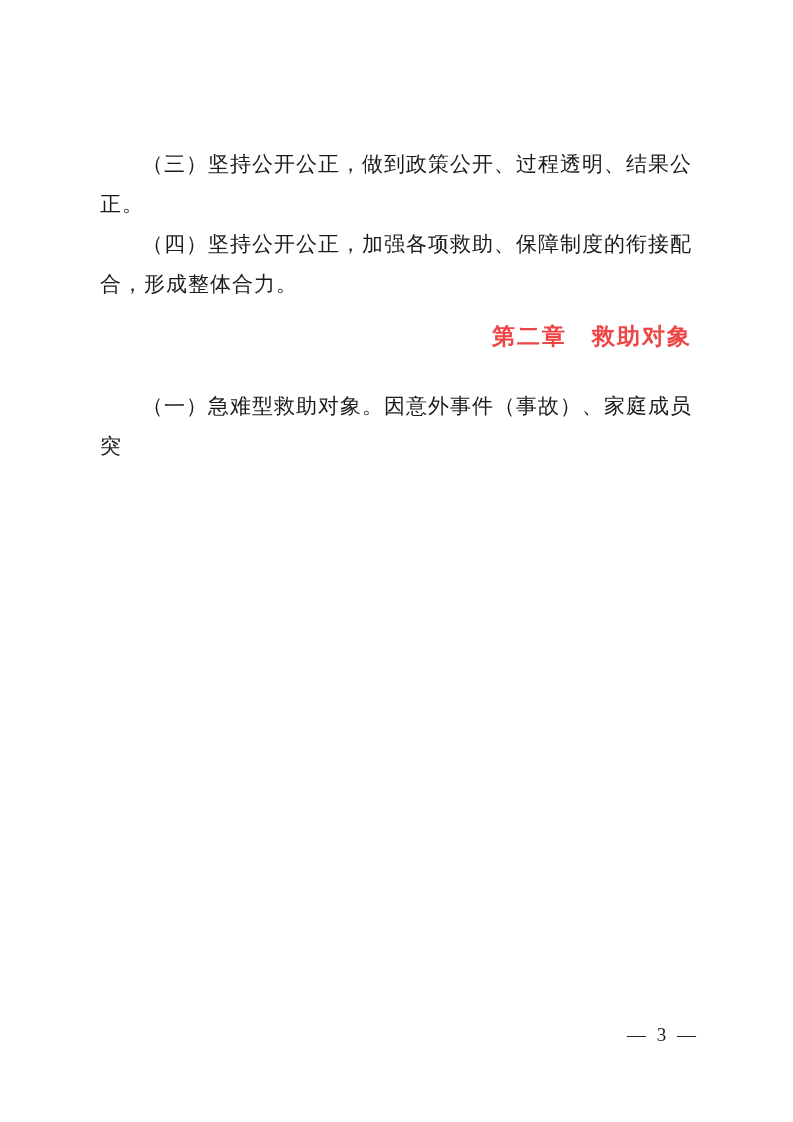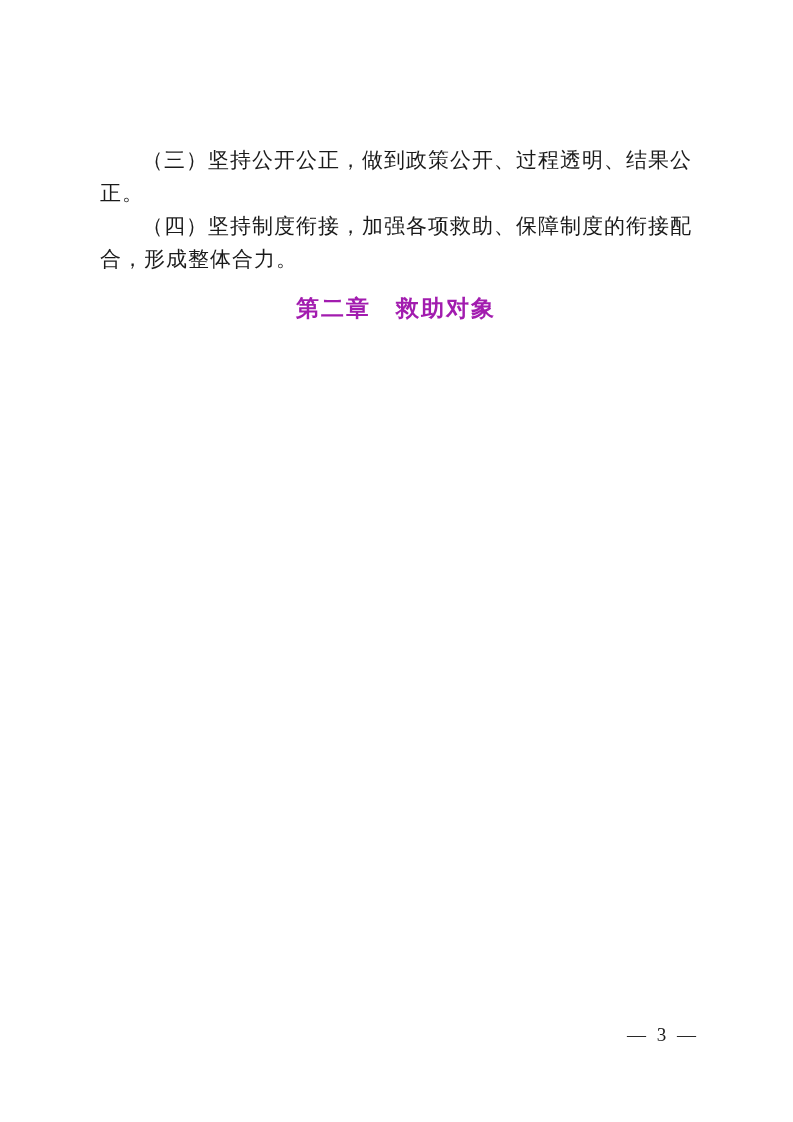--- a/index.html
+++ b/index.html
@@ -23,40 +23,40 @@
   .content {
     position: absolute;
     left: 100px;
     top: 144px;
     width: 592px;
     text-align: justify;
   }
   .para {
     margin: 0;
     font-size: 21px;
-    line-height: 33px;
+    line-height: 40px;
     letter-spacing: 1px;
     text-indent: 2em;
     word-break: break-all;
   }
   .article-lead {
     font-weight: bold;
     font-family: "Liberation Sans", sans-serif;
     margin-right: 0.9em;
   }
   .chapter-heading {
     margin: 12px 0 30px 0;
     text-indent: 0;
-    text-align: center;
+    text-align: right;
     font-size: 23px;
     line-height: 40px;
     font-weight: bold;
     font-family: "Liberation Sans", sans-serif;
     letter-spacing: 2px;
-    color: #a21caf;
+    color: #ef4444;
   }
   .page-number {
     position: absolute;
     top: 1022px;
     right: 94px;
     font-size: 19px;
     line-height: 26px;
     letter-spacing: 3px;
     color: #1a1a1a;
     white-space: nowrap;
@@ -67,28 +67,31 @@
 
 <div class="sheet">
 
   <main class="content">
 
     <p class="para">
       <span>（三）坚持公开公正，做到政策公开、过程透明、结果公正。</span>
     </p>
 
     <p class="para">
-      <span>（四）坚持制度衔接，加强各项救助、保障制度的衔接配合，形成整体合力。</span>
+      <span>（四）坚持公开公正，加强各项救助、保障制度的衔接配合，形成整体合力。</span>
     </p>
 
 
 
 
 
     <h2 class="chapter-heading">第二章　救助对象</h2>
 
 
+    <p class="para">
+      <span>（一）急难型救助对象。因意外事件（事故）、家庭成员突</span>
+    </p>
 
   </main>
 
   <div class="page-number">— 3 —</div>
 
 </div>
 
 </body></html>

